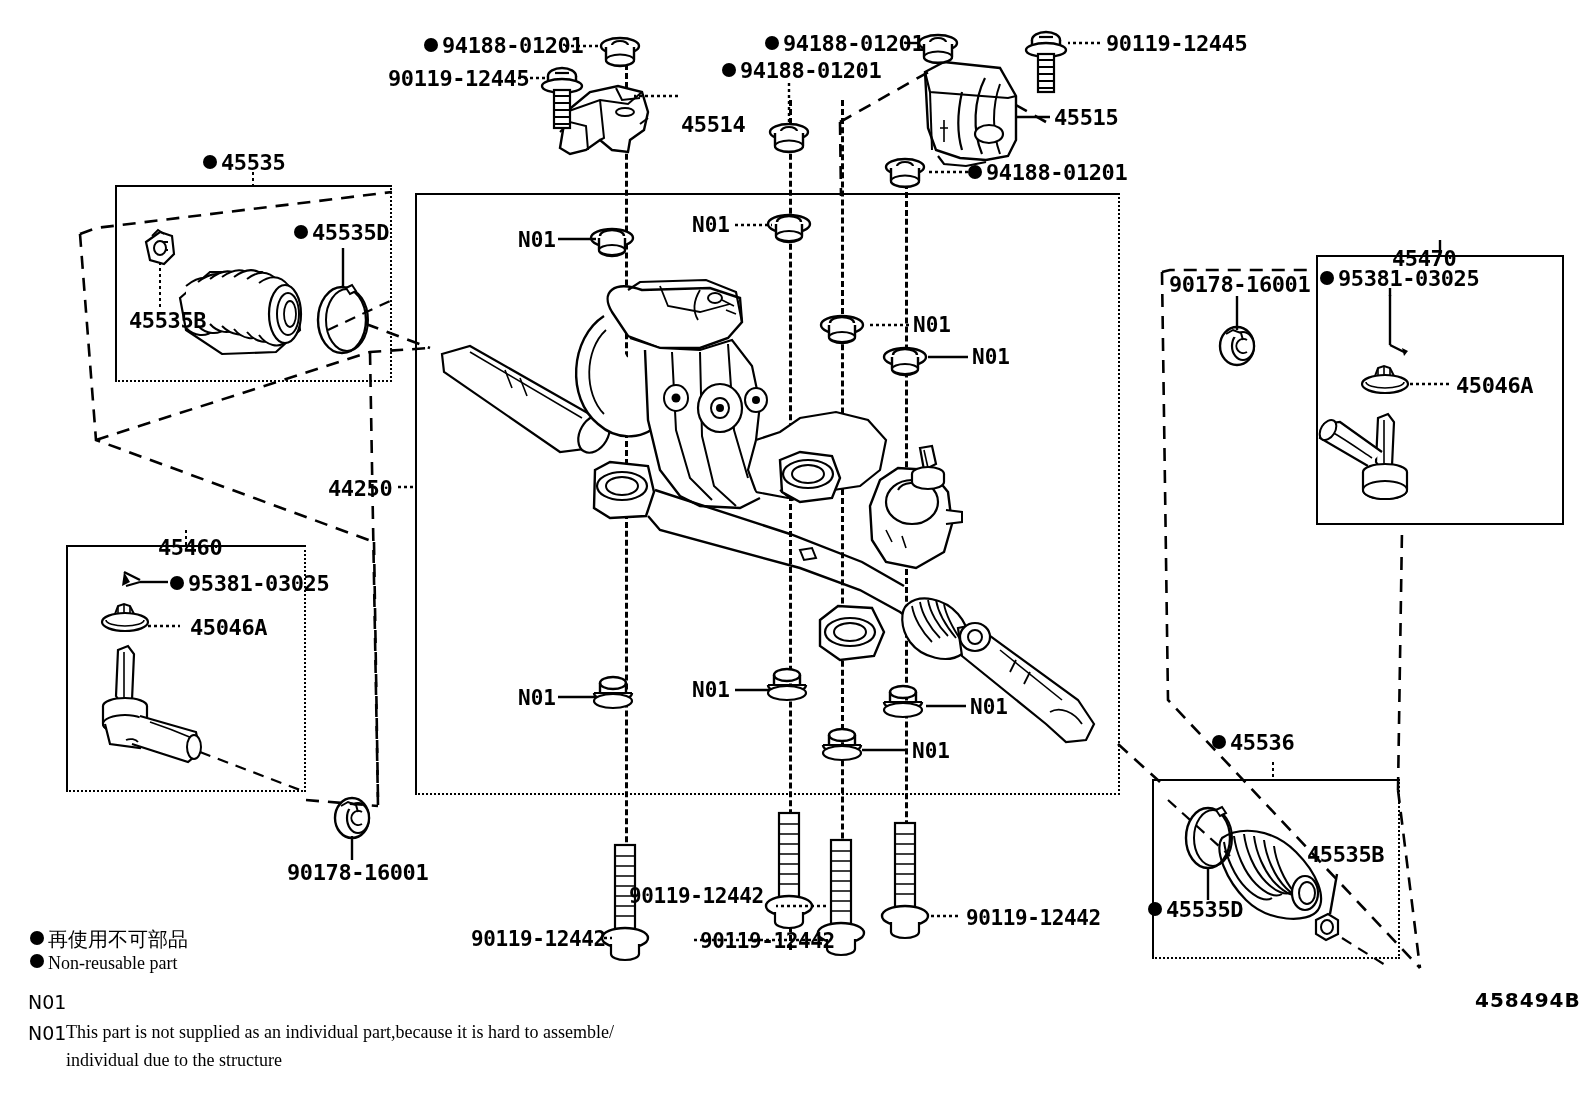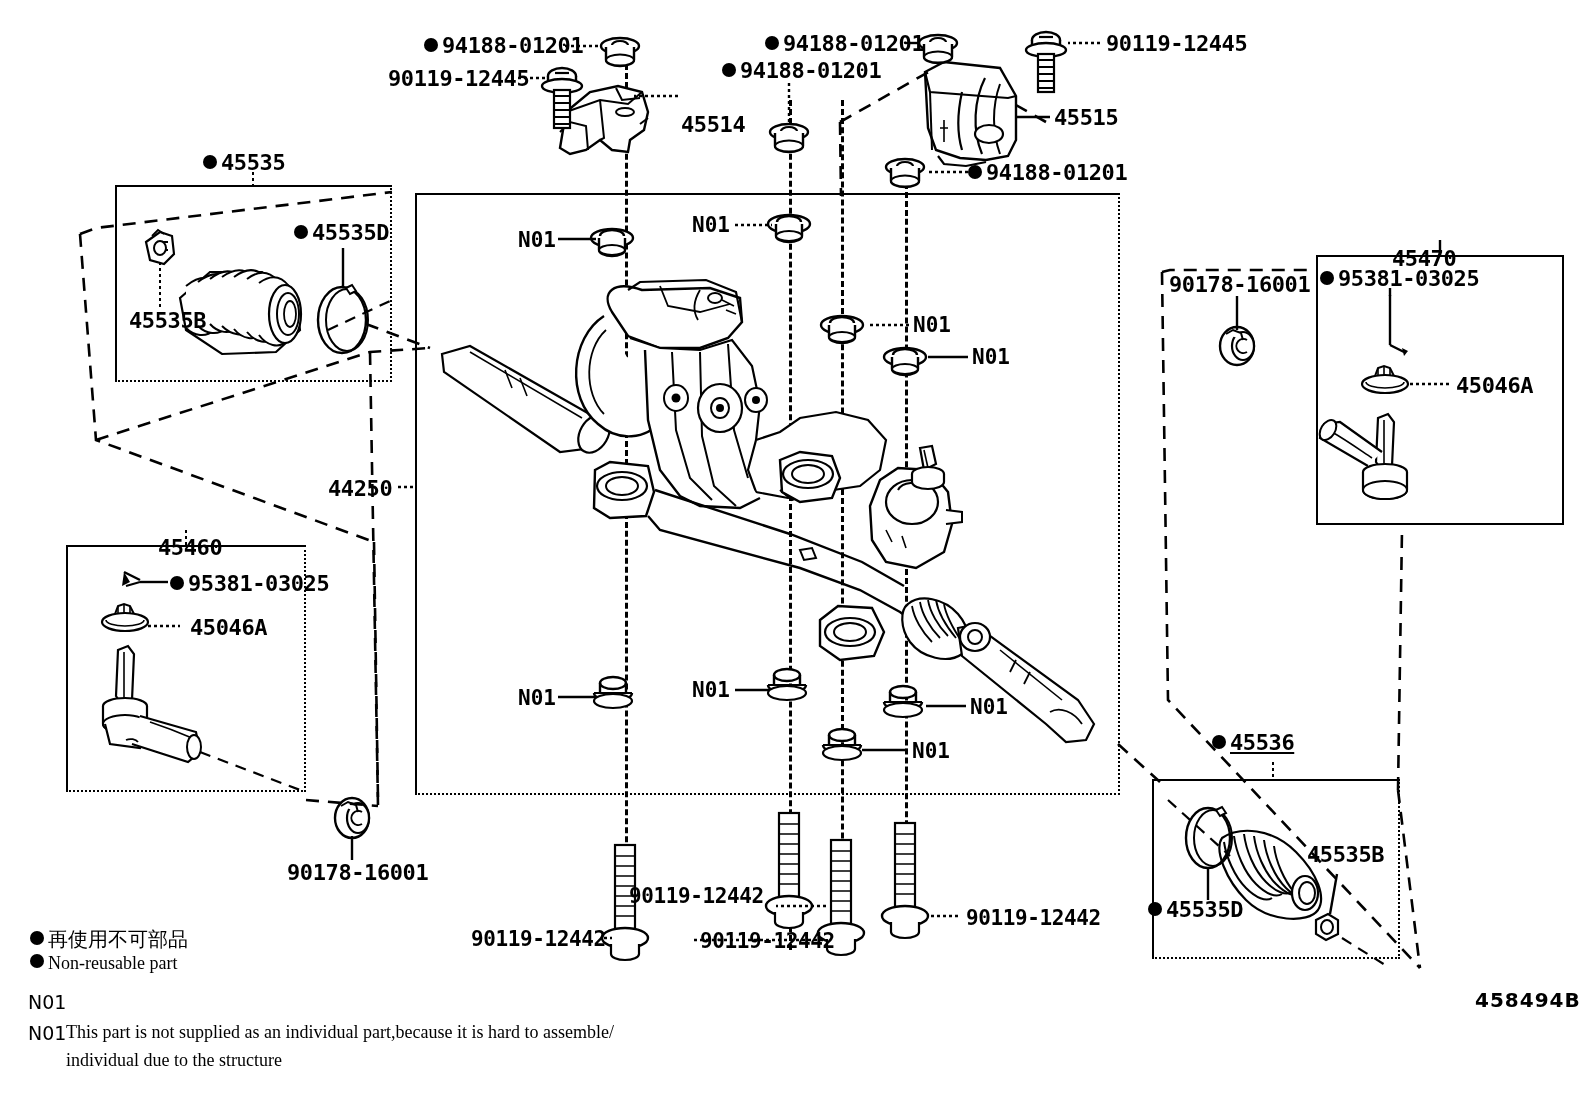--- a/index.html
+++ b/index.html
@@ -489,21 +489,21 @@
   <div class="lbl pn" style="left:1320px;top:266px;">
     <span class="bullet"></span><span>95381-03025</span>
   </div>
   <div class="lbl pn" style="left:1456px;top:373px;">
     <span>45046A</span>
   </div>
   <div class="lbl pn" style="left:1169px;top:272px;">
     <span>90178-16001</span>
   </div>
 
-  <div class="lbl pn" style="left:1212px;top:730px;text-decoration:underline;">
+  <div class="lbl pn" style="left:1212px;top:730px;">
     <span class="bullet"></span><span>45536</span>
   </div>
   <div class="lbl pn" style="left:1307px;top:842px;">
     <span>45535B</span>
   </div>
   <div class="lbl pn" style="left:1148px;top:897px;">
     <span class="bullet"></span><span>45535D</span>
   </div>
 
   <div class="lbl pn-sm" style="left:471px;top:927px;">

